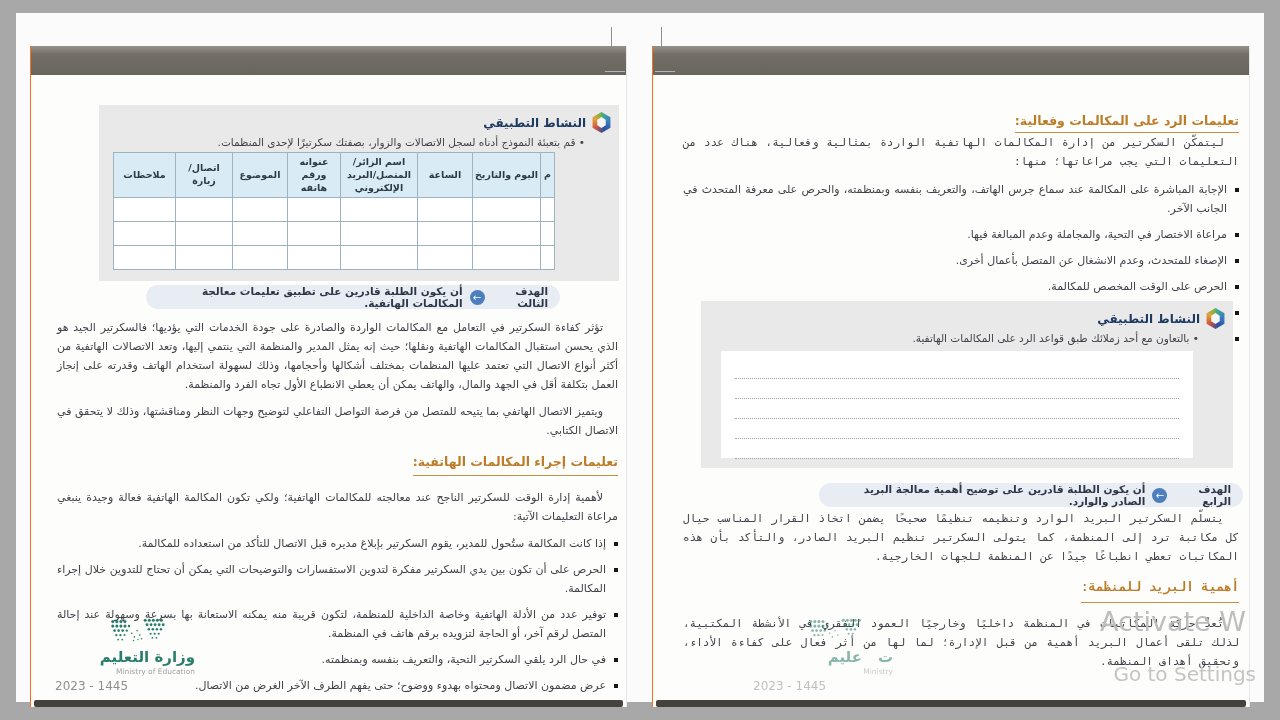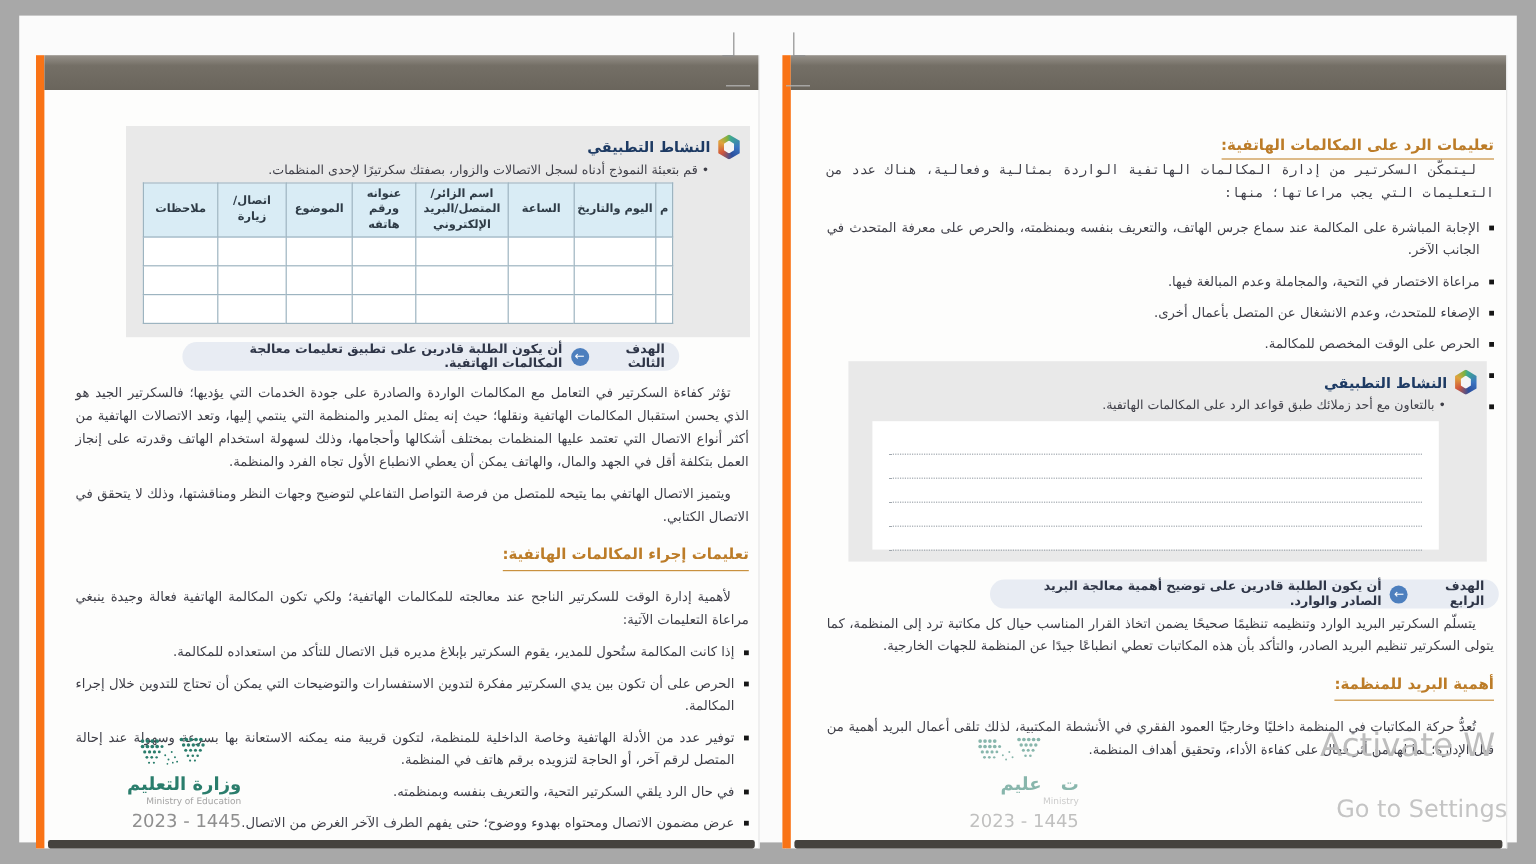--- a/index.html
+++ b/index.html
@@ -1,19 +1,19 @@
 <!DOCTYPE html>
 <html lang="ar"><head>
 <meta charset="utf-8">
 <style>
   html,body{margin:0;padding:0;width:1280px;height:720px;overflow:hidden;}
   body{background:#a8a8a8;font-family:"DejaVu Sans",sans-serif;position:relative;}
   .sheet{position:absolute;left:16px;top:13px;width:1248px;height:689px;background:#fbfbfb;}
   .spine{position:absolute;left:638px;top:33px;width:1px;height:661px;background:#e3e3e3;}
-  .page{position:absolute;top:33px;height:661px;background:#fdfdfc;border-left:7px solid #f97316;border-right:1px solid #e7e7e7;direction:rtl;}
+  .page{position:absolute;top:33px;height:661px;background:#fdfdfc;border-left:1px solid #f97316;border-right:1px solid #e7e7e7;direction:rtl;}
   #page-left{left:30px;width:595px;}
   #page-right{left:652px;width:596px;}
   .band{position:absolute;top:0;left:0;right:0;height:29px;background:linear-gradient(180deg,#96918a 0%,#746f66 30%,#6a655c 100%);}
   .strip{position:absolute;bottom:0;left:3px;right:3px;height:7px;background:#45423e;border-radius:2px;}
   .cm{position:absolute;background:#8f8f8f;}
   
   .abox{position:absolute;background:#e9e9e9;}
   #la-box{left:68px;right:7px;top:59px;height:176px;}
   #ra-box{left:48px;width:532px;top:255px;height:167px;}
   .act-head{display:flex;align-items:center;gap:6px;padding:7px 8px 0 0;font-weight:bold;color:#1d3a63;font-size:12px;}
@@ -27,38 +27,38 @@
   .ltable td{height:21px;}
   
   .pill{position:absolute;background:#e8ecf3;border-radius:12px;display:flex;align-items:center;gap:7px;padding:0 12px;height:24px;font-size:10.5px;color:#2e3547;font-weight:bold;box-sizing:border-box;}
   .pill .circ{width:15px;height:15px;border-radius:50%;background:#4d7fbe;color:#fff;font-size:10px;line-height:15px;text-align:center;flex:0 0 auto;font-weight:normal;}
   #l-pill{left:115px;top:239px;width:414px;}
   #r-pill{left:166px;top:437px;width:424px;}
   
   .textcol{position:absolute;font-size:11px;color:#3f3f48;line-height:19px;text-align:justify;}
   #l-text{left:26px;right:8px;top:266px;}
   #r-text1{left:30px;right:10px;top:88px;}
-  #r-text2{left:30px;right:10px;top:464px;}
+  #r-text2{left:30px;right:10px;top:464px;font-family:Liberation Mono, monospace;}
   .para{text-indent:15px;margin:6px 0 8px 0;}
   .oh{color:#bc7c28;font-weight:bold;font-size:12.5px;border-bottom:1px solid #c9913f;padding-bottom:4px;display:inline-block;margin:4px 0 6px 0;}
   #r-heading{position:absolute;right:10px;top:63px;}
   .bullet{display:flex;gap:8px;margin:2px 0 7px 0;}
   .bullet .sq{width:4px;height:4px;background:#161616;margin-top:8px;flex:0 0 auto;}
   
   .ansbox{position:absolute;left:20px;right:40px;top:50px;bottom:10px;background:#fff;padding:8px 14px 0 14px;}
   .dotline{height:19px;border-bottom:1.5px dotted #9fa6ad;}
   
   .logo{position:absolute;width:140px;}
   #l-logo{left:24px;bottom:14px;}
   #r-logo{left:100px;bottom:14px;opacity:.55;}
   .logo svg{display:block;margin-right:28px;}
   .mo-word{color:#2a7d6c;font-weight:bold;font-size:15px;margin-top:3px;direction:rtl;}
   .wgap{display:inline-block;width:16px;}
   .mo-sub{color:#a3a3a3;font-size:7.5px;margin-top:1px;direction:ltr;text-align:right;}
-  .mo-year{color:#8f8f8f;font-size:15px;margin-top:3px;direction:ltr;text-align:right;}
+  .mo-year{color:#8f8f8f;font-size:12px;margin-top:3px;direction:ltr;text-align:left;}
   
   .wm1{position:absolute;top:606px;right:34px;font-size:27px;color:#bdbdbd;}
   .wm2{position:absolute;top:640px;right:24px;font-size:20px;color:#c4c4c4;margin-top:22px;}
 </style>
 </head>
 <body>
 
 <div class="sheet">
   <div class="spine"></div>
 
@@ -213,21 +213,21 @@
       <div class="mo-word">وزارة التعليم</div>
       <div class="mo-sub">Ministry of Education</div>
       <div class="mo-year">2023 - 1445</div>
     </div>
   </div>
 
   <div class="page" id="page-right" style="left:636px;">
     <div class="band"></div>
     <div class="strip"></div>
 
-    <span class="oh" id="r-heading">تعليمات الرد على المكالمات الهاتفية:</span>
+    <span class="oh" id="r-heading">تعليمات الرد على المكالمات وفعالية:</span>
 
     <div class="textcol" id="r-text1">
       <p class="para" style="margin-top:0;font-family:Liberation Mono, monospace;">ليتمكّن السكرتير من إدارة المكالمات الهاتفية الواردة بمثالية وفعالية، هناك عدد من التعليمات التي يجب مراعاتها؛ منها:</p>
       <div class="bullet">
           <span class="sq"></span>
           <span>الإجابة المباشرة على المكالمة عند سماع جرس الهاتف، والتعريف بنفسه وبمنظمته، والحرص على معرفة المتحدث في الجانب الآخر.</span>
         </div>
       <div class="bullet">
           <span class="sq"></span>
           <span>مراعاة الاختصار في التحية، والمجاملة وعدم المبالغة فيها.</span>

